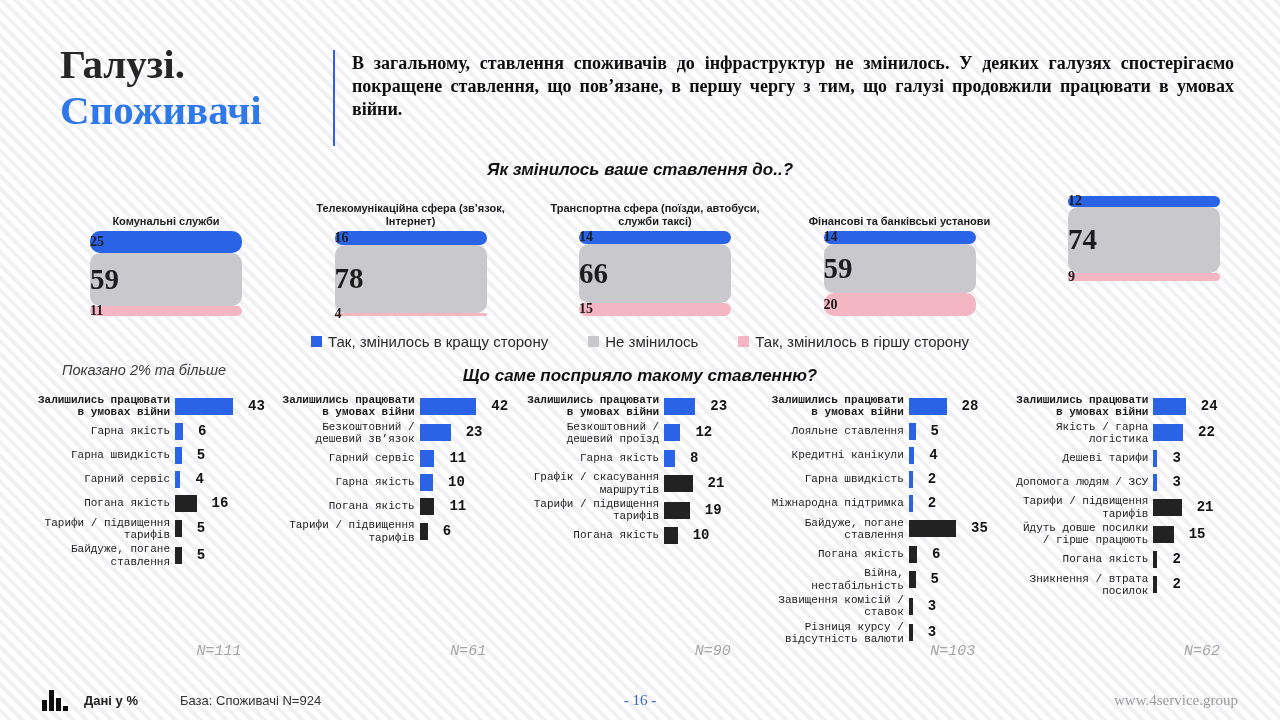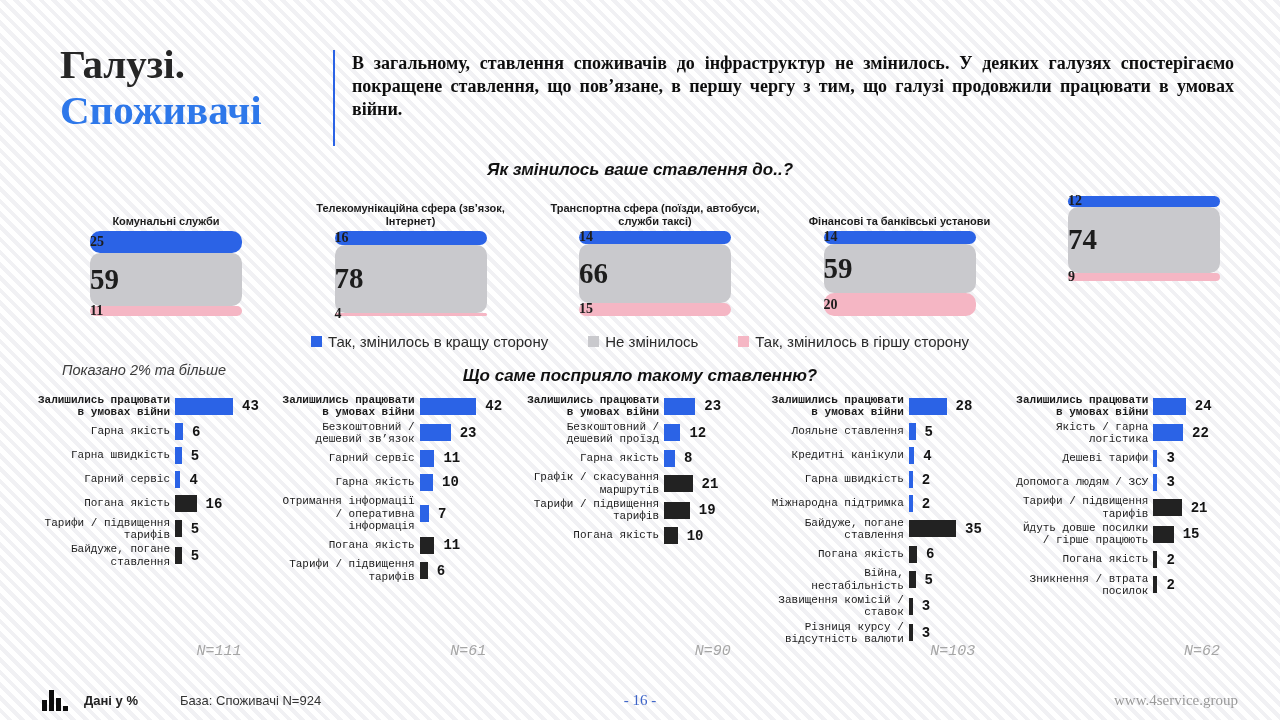--- a/index.html
+++ b/index.html
@@ -32,21 +32,21 @@
   .lg-item{display:flex;align-items:center;gap:6px;}
   .lg-swatch{width:11px;height:11px;flex:none;}
   
   .note{position:absolute;left:62px;top:362px;font-style:italic;font-size:14.5px;color:#3c3c3c;}
   
   .groups{position:absolute;top:394px;left:35px;right:22px;height:268px;display:flex;font-family:Liberation Mono, monospace;}
   .hgroup{flex:1;position:relative;}
   .hrow{display:flex;align-items:center;margin-bottom:2px;min-height:22px;}
   .hlabel{width:140px;flex:none;text-align:right;font-size:11px;line-height:1.12;color:#1c1c1c;padding-right:5px;box-sizing:border-box;}
   .hlabel.bold{font-weight:700;}
-  .hbarwrap{display:flex;align-items:center;gap:9px;}
+  .hbarwrap{display:flex;gap:15px;}
   .hbar{height:17px;flex:none;}
   .hval{font-weight:700;font-size:14px;color:#141414;}
   .nlabel{position:absolute;bottom:2px;right:38px;font-style:italic;font-size:15px;color:#a6a6a6;}
   
   .footer{position:absolute;left:42px;right:42px;bottom:6px;height:28px;display:flex;align-items:center;}
   .chart-icon{display:flex;align-items:flex-end;gap:2px;margin-right:16px;}
   .ci-bar{background:#0d0d0d;width:5px;}
   .ci-dot{background:#0d0d0d;width:5px;height:5px;}
   .fdata{font-size:13px;font-weight:700;color:#222;margin-right:42px;}
   .fbase{font-size:13px;color:#333;}
@@ -236,27 +236,20 @@
             </div>
           </div>
           <div class="hrow">
             <div class="hlabel">Гарна якість</div>
             <div class="hbarwrap">
               <div class="hbar" style="width: 13.5px; background: rgb(43, 99, 230);"></div>
               <div class="hval">10</div>
             </div>
           </div>
           <div class="hrow">
-            <div class="hlabel">Отримання інформації / оперативна інформація</div>
-            <div class="hbarwrap">
-              <div class="hbar" style="width: 9.45px; background: rgb(43, 99, 230);"></div>
-              <div class="hval">7</div>
-            </div>
-          </div>
-          <div class="hrow">
             <div class="hlabel">Погана якість</div>
             <div class="hbarwrap">
               <div class="hbar" style="width: 14.85px; background: rgb(34, 34, 34);"></div>
               <div class="hval">11</div>
             </div>
           </div>
           <div class="hrow">
             <div class="hlabel">Тарифи / підвищення тарифів</div>
             <div class="hbarwrap">
               <div class="hbar" style="width: 8.1px; background: rgb(34, 34, 34);"></div>

